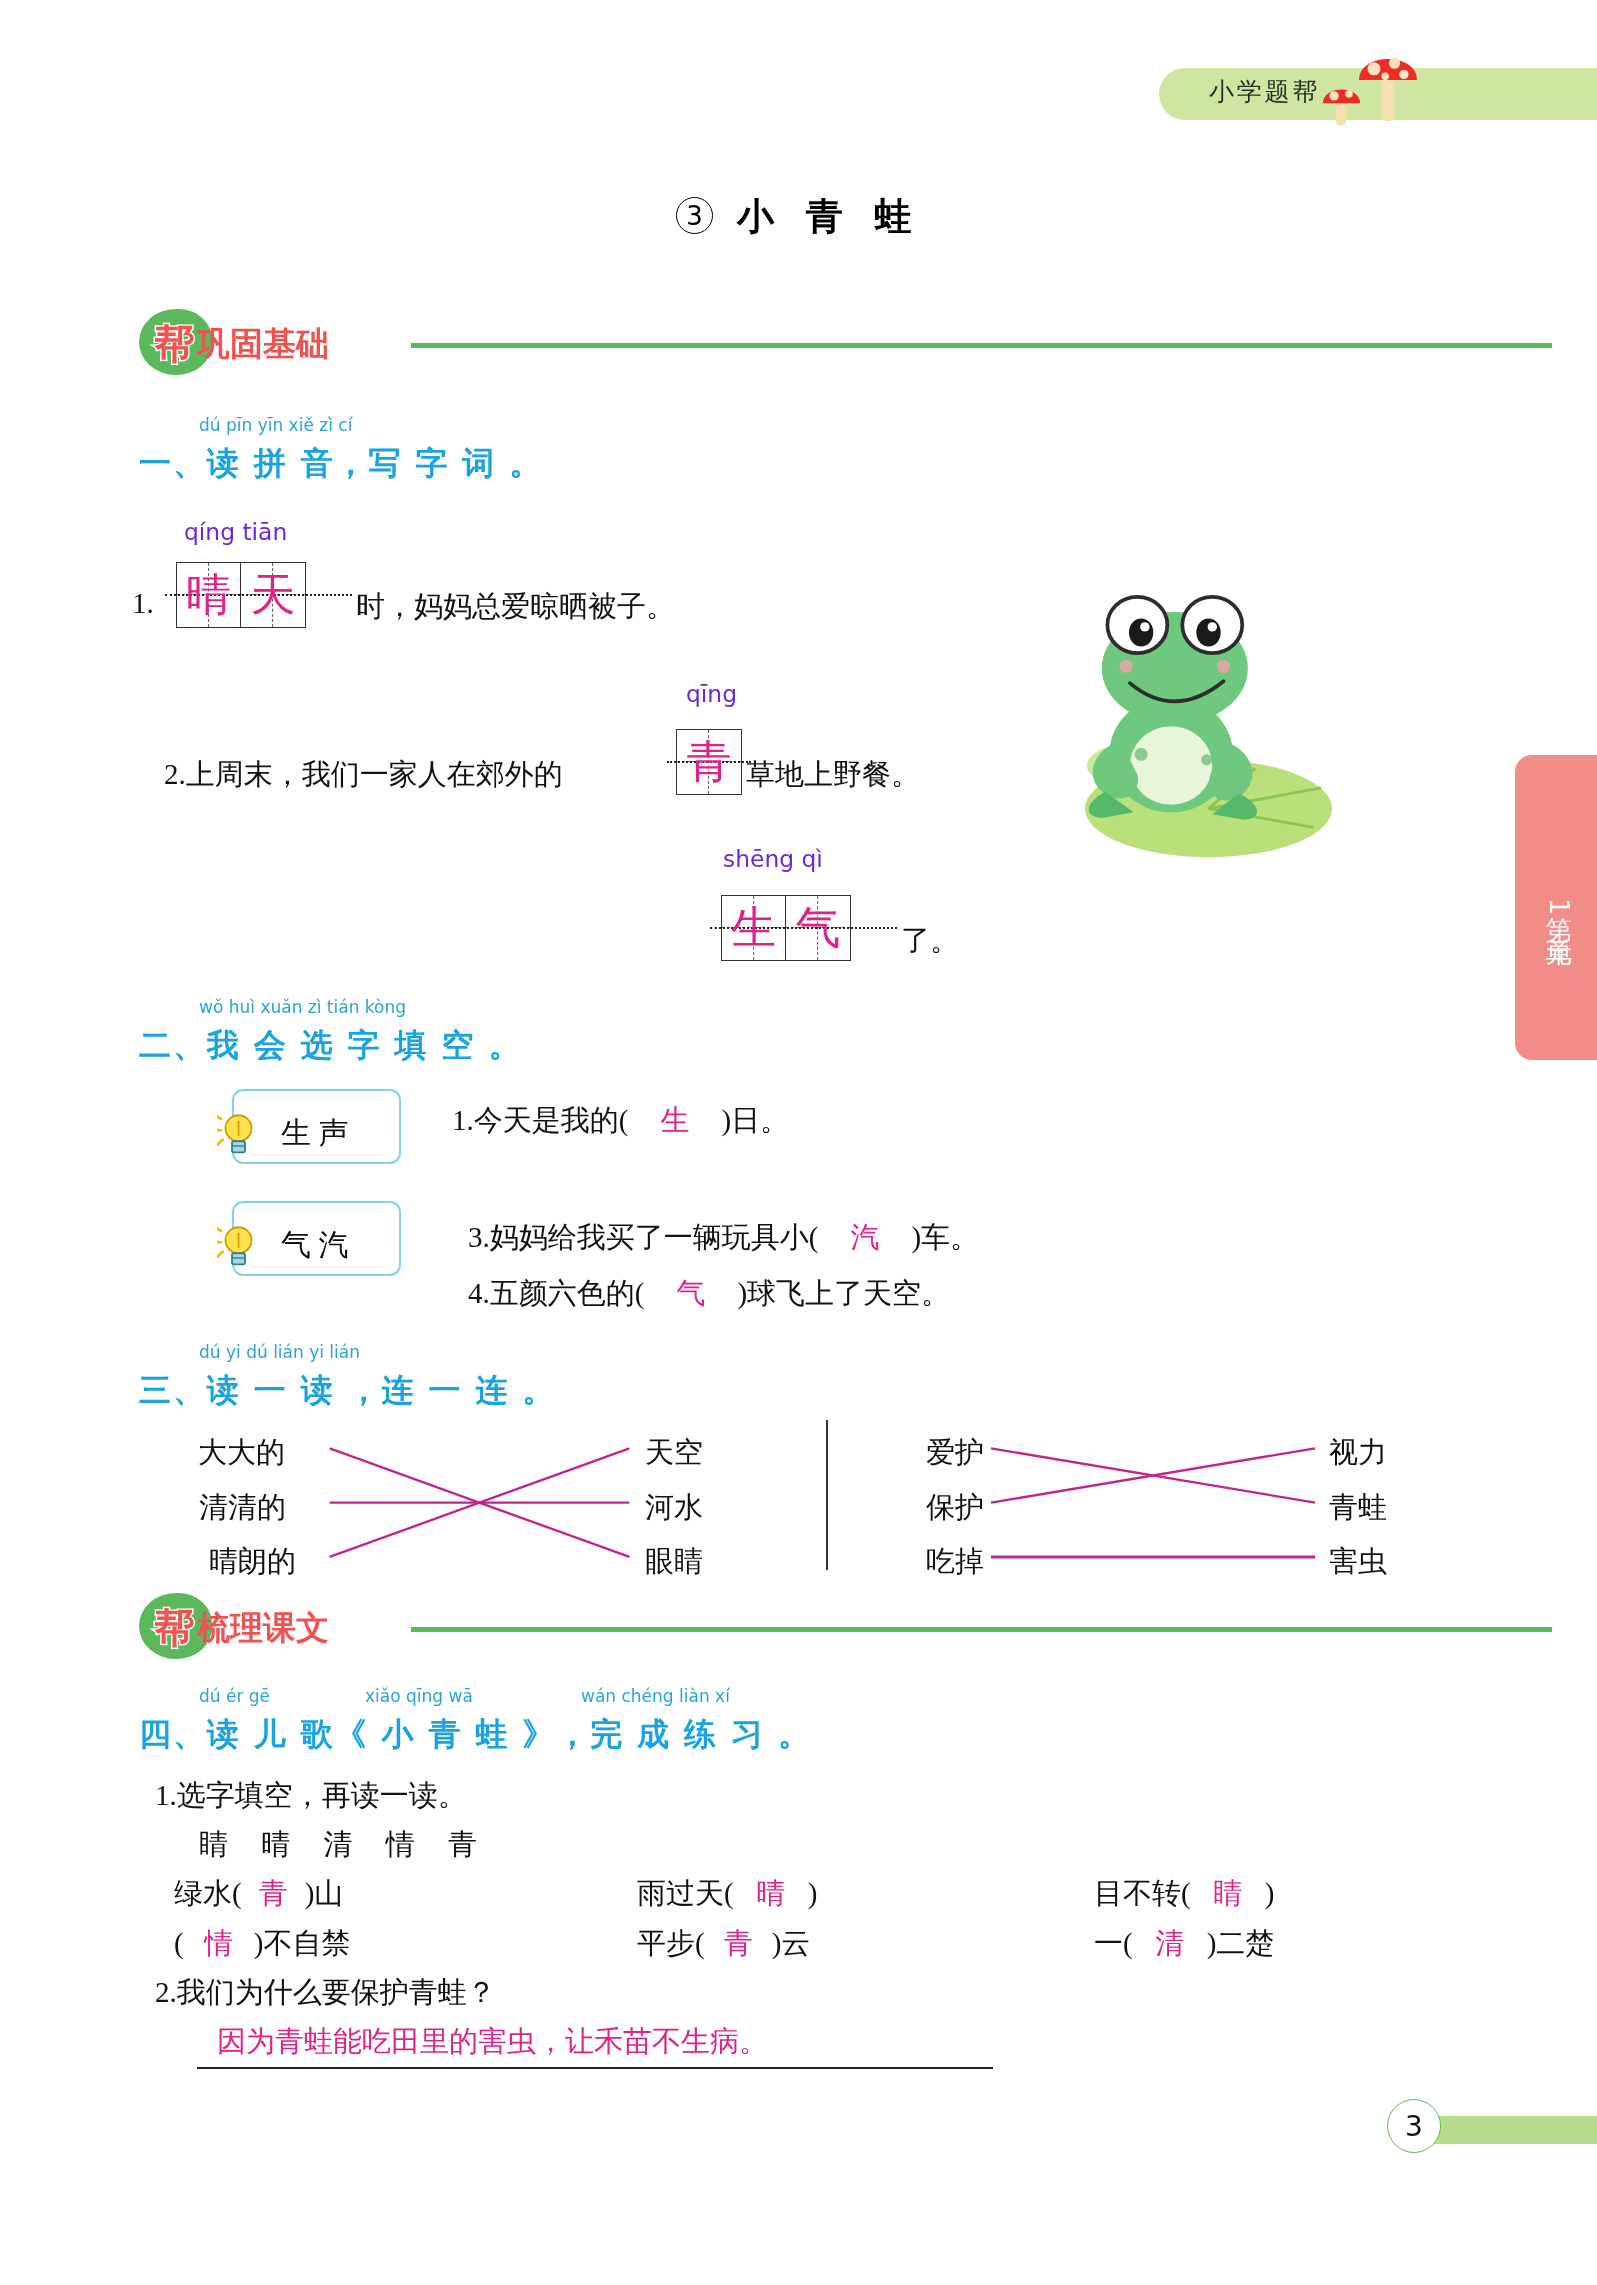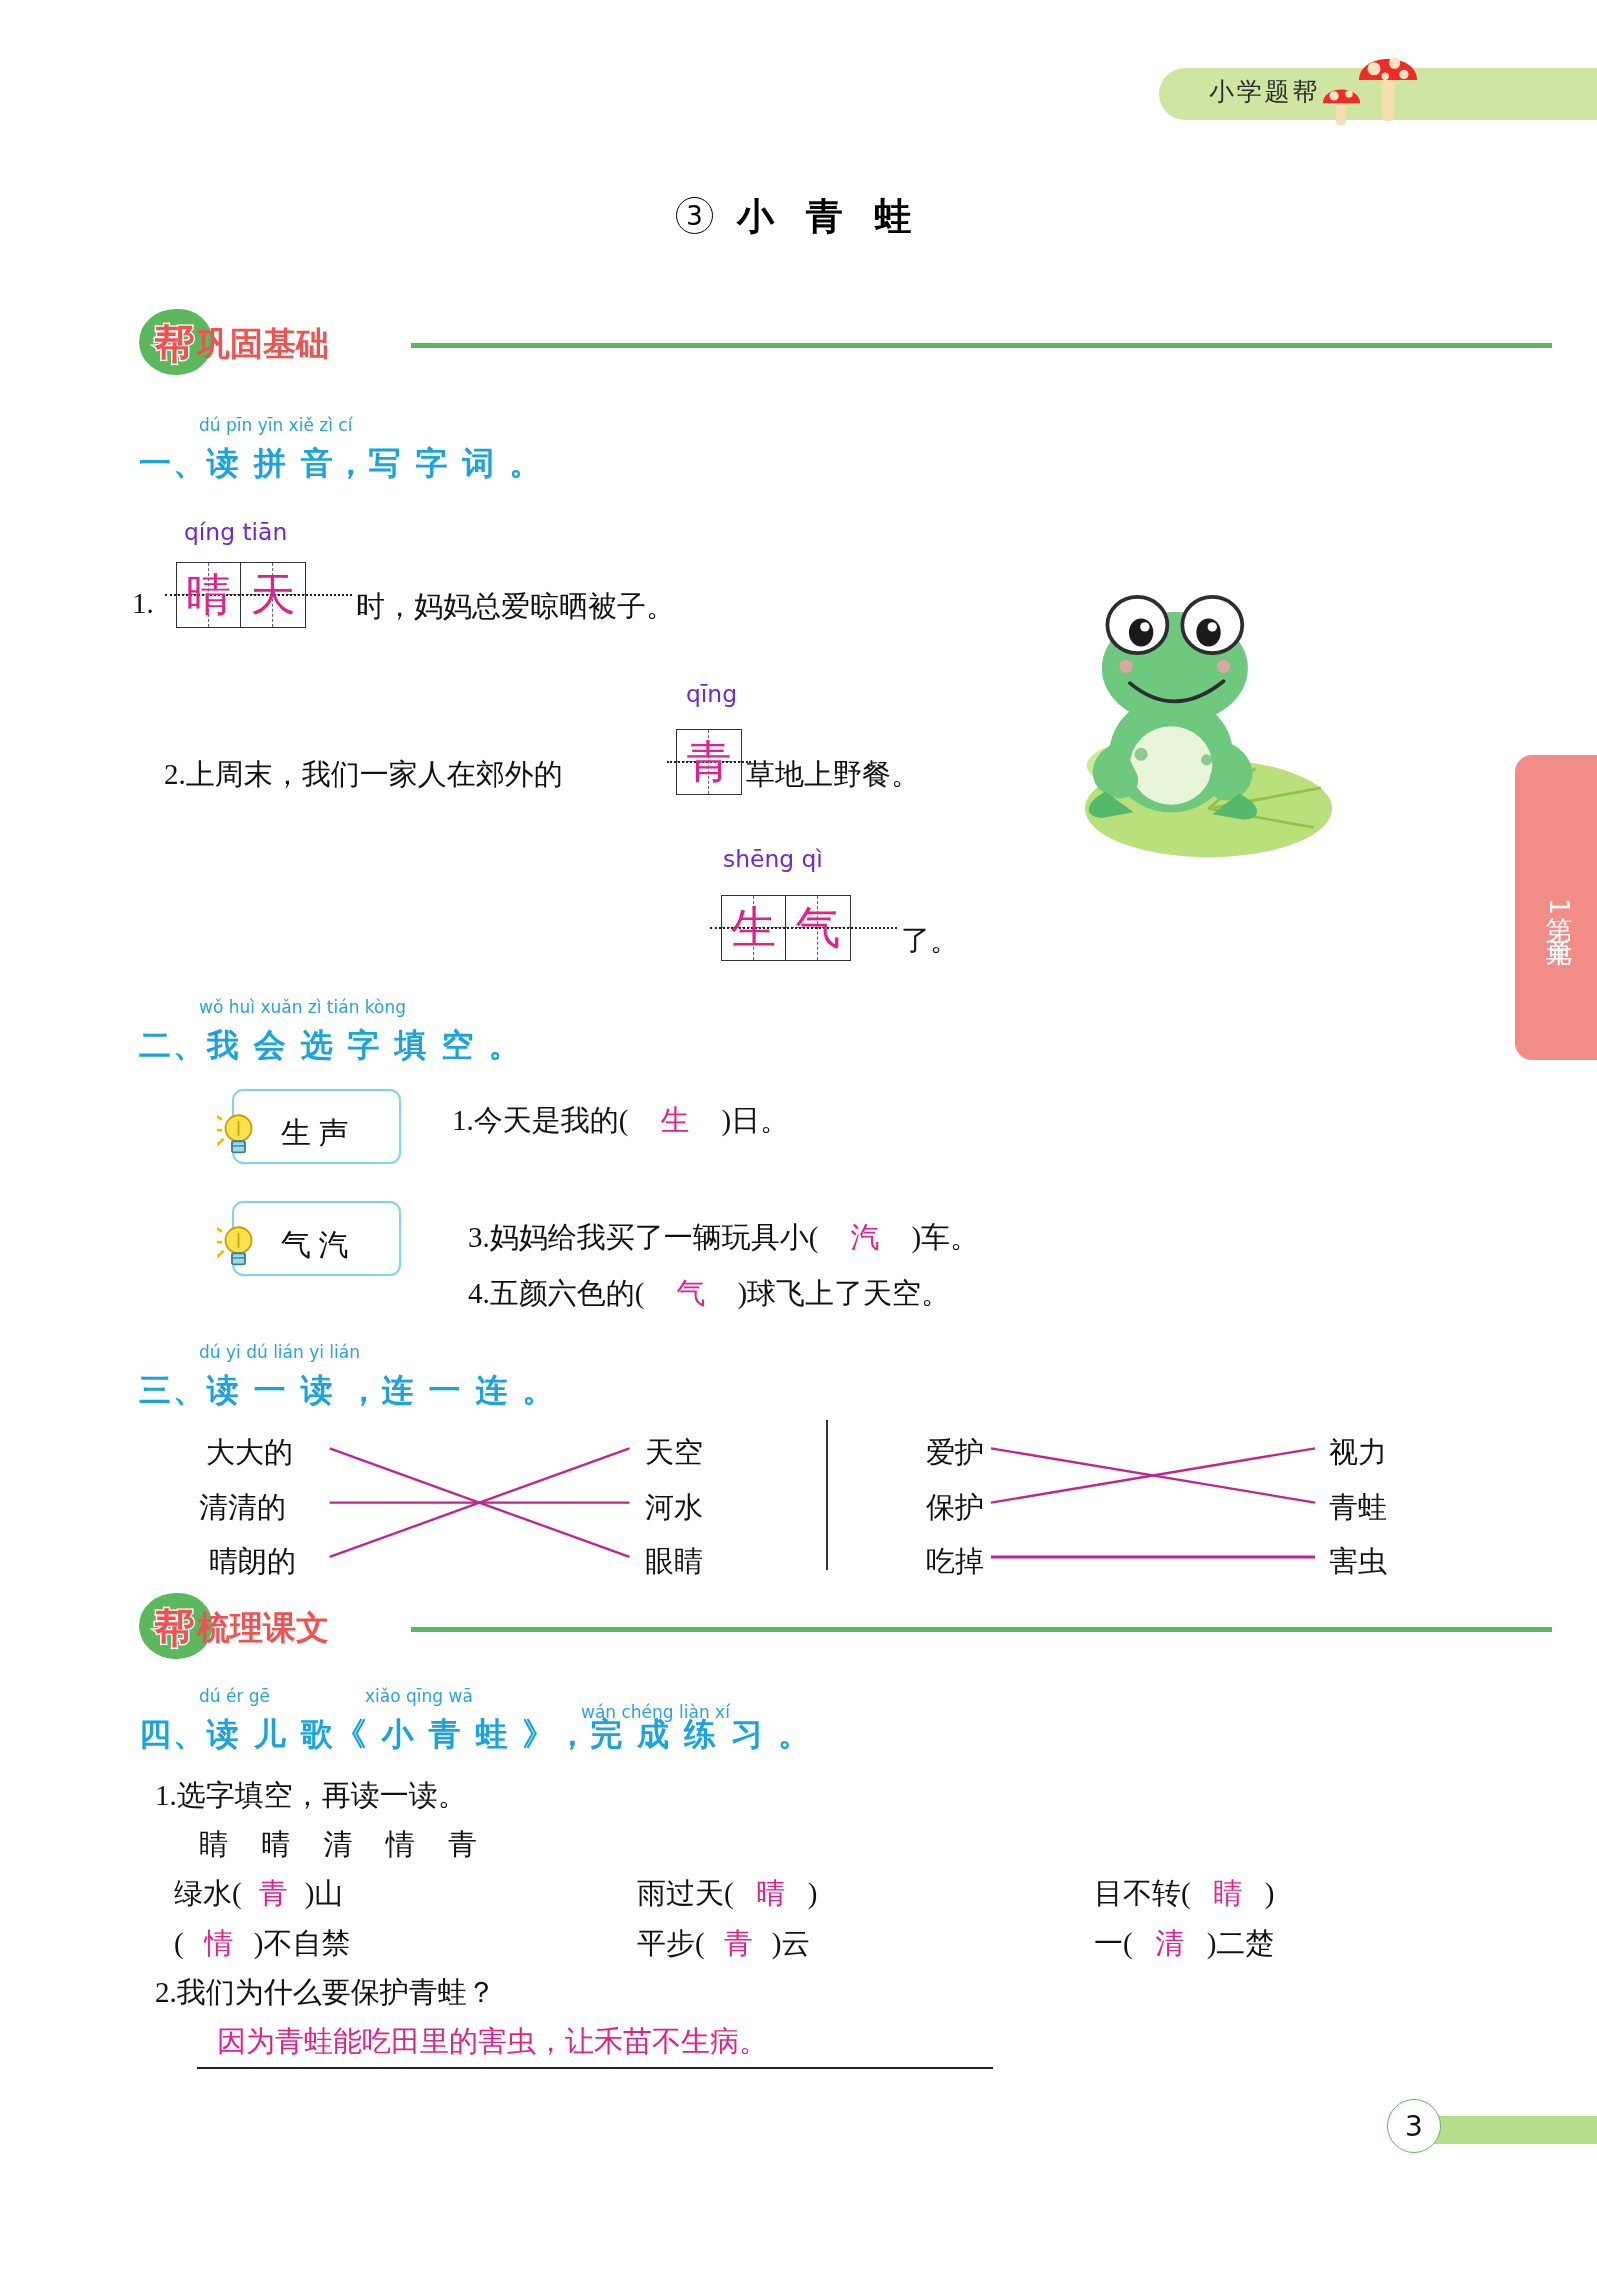--- a/index.html
+++ b/index.html
@@ -329,21 +329,21 @@
   <div class="btxt" style="left:452px; top:1101px;"><span>1.今天是我的(</span><span class="ans" style="padding:0 32px;">生</span><span>)日。</span></div>
 
 
   <div class="btxt" style="left:468px; top:1218px;"><span>3.妈妈给我买了一辆玩具小(</span><span class="ans" style="padding:0 32px;">汽</span><span>)车。</span></div>
 
   <div class="btxt" style="left:468px; top:1274px;"><span>4.五颜六色的(</span><span class="ans" style="padding:0 32px;">气</span><span>)球飞上了天空。</span></div>
 
   <div class="ex-pinyin" style="left:199px; top:1342px;">dú  yi  dú    lián  yi  lián</div>
   <div class="ex-head" style="left:139px; top:1369px;">三、读 一 读 ，连 一 连 。</div>
 
-  <div class="btxt" style="left:206px; top:1433px;">大大的</div>
+  <div class="btxt" style="left:198px; top:1433px;">大大的</div>
   <div class="btxt" style="left:199px; top:1488px;">清清的</div>
   <div class="btxt" style="left:199px; top:1542px;margin-left:10px;">晴朗的</div>
   <div class="btxt" style="left:645px; top:1433px;">天空</div>
   <div class="btxt" style="left:645px; top:1488px;">河水</div>
   <div class="btxt" style="left:645px; top:1542px;">眼睛</div>
 
   <svg class="lines" width="1597" height="2285" viewBox="0 0 1705 2439">
 
     <line x1="352" y1="1546" x2="672" y2="1662" stroke="#c0258a" stroke-width="2.5"></line>
     <line x1="352" y1="1604" x2="672" y2="1604" stroke="#c0258a" stroke-width="2.5"></line>
@@ -365,21 +365,21 @@
 
   <div class="banner" style="left:139px; top:1593px; width:1274px;">
     <div class="bline" style="left:272px; width:1141px;"></div>
     <div class="blob"></div>
     <div class="bang">帮</div>
     <div class="btext">梳理课文</div>
   </div>
 
   <div class="ex-pinyin" style="left:199px; top:1686px;">dú  ér  gē</div>
   <div class="ex-pinyin" style="left:365px; top:1686px;">xiǎo qīng wā</div>
-  <div class="ex-pinyin" style="left:581px; top:1686px;margin-top:16px;">wán chéng liàn  xí</div>
+  <div class="ex-pinyin" style="left:581px; top:1686px;">wán chéng liàn  xí</div>
   <div class="ex-head" style="left:139px; top:1713px;">四、读 儿 歌《 小 青 蛙 》，完 成  练 习 。</div>
 
   <div class="btxt" style="left:155px; top:1776px;">1.选字填空，再读一读。</div>
   <div class="btxt" style="left:199px; top:1825px; letter-spacing:13px;">睛    晴    清    情    青</div>
 
   <div class="btxt" style="left:174px; top:1874px;"><span>绿水(</span><span class="ans" style="padding:0 17px;">青</span><span>)山</span></div>
   <div class="btxt" style="left:637px; top:1874px;"><span>雨过天(</span><span class="ans" style="padding:0 22.5px;">晴</span><span>)</span></div>
   <div class="btxt" style="left:1094px; top:1874px;"><span>目不转(</span><span class="ans" style="padding:0 22.5px;">睛</span><span>)</span></div>
 
   <div class="btxt" style="left:174px; top:1924px;"><span>(</span><span class="ans" style="padding:0 20.6px;">情</span><span>)不自禁</span></div>

